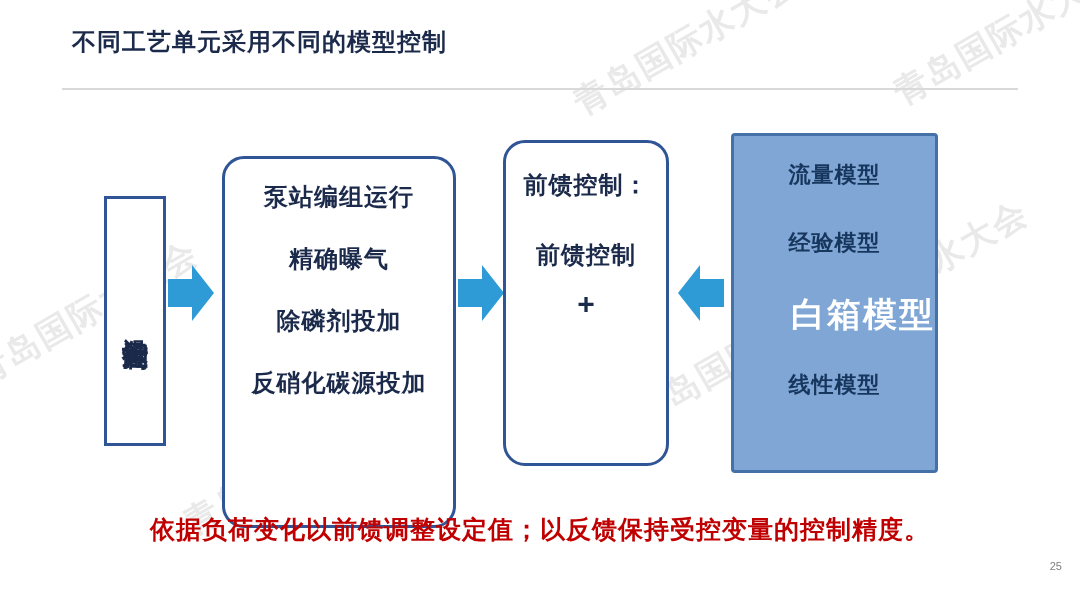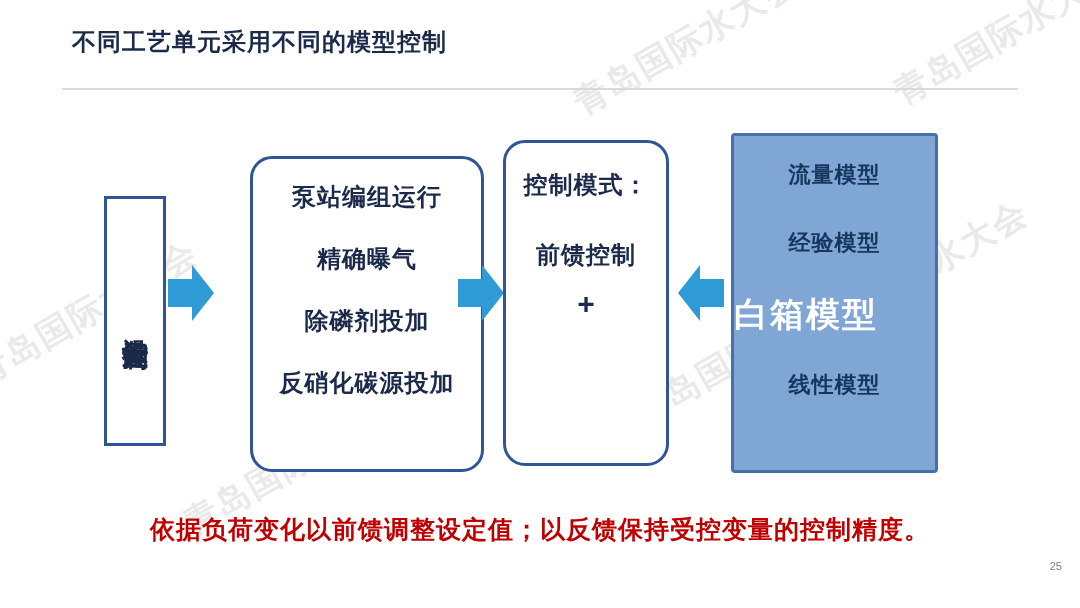--- a/index.html
+++ b/index.html
@@ -91,23 +91,22 @@
     position: absolute;
     box-sizing: border-box;
     border: 3px solid #2f5597;
     border-radius: 22px;
     background: #ffffff;
   }
   .rbox-2 {
     left: 222px;
     top: 156px;
     width: 234px;
-    height: 316px;
+    height: 372px;
     padding: 22px 0 0 0;
-    margin-left: 28px;
   }
   .rbox-2 .line {
     font-size: 24px;
     font-weight: bold;
     color: #1b2a4a;
     text-align: center;
     margin-bottom: 30px;
     letter-spacing: 1px;
   }
   .rbox-3 {
@@ -149,21 +148,21 @@
     font-size: 22px;
     font-weight: bold;
     color: #17365d;
     text-align: center;
     letter-spacing: 1px;
   }
   .rbox-4 .highlight {
     font-size: 34px;
     font-weight: bold;
     color: #ffffff;
-    text-align: left;
+    text-align: right;
     letter-spacing: 2px;
   }
   .rbox-4 .g1 { margin-bottom: 38px; }
   .rbox-4 .g2 { margin-bottom: 34px; }
   .rbox-4 .g3 { margin-bottom: 32px; }
   .rbox-4 .g4 { margin-bottom: 34px; }
 
   
   .footer {
     position: absolute;
@@ -216,21 +215,21 @@
     <div class="line">反硝化碳源投加</div>
   </div>
 
   <div class="arrow" style="left:458px; top:265px;">
     <svg width="46" height="56" viewBox="0 0 46 56">
       <polygon points="0,14 24,14 24,0 46,28 24,56 24,42 0,42" fill="#2e9bd6"></polygon>
     </svg>
   </div>
 
   <div class="rbox rbox-3">
-    <div class="line sp1">控制模式：</div>
+    <div class="line sp1">前馈控制：</div>
     <div class="line sp2">前馈控制</div>
     <div class="plus sp3">+</div>
   </div>
 
   <div class="arrow" style="left:678px; top:265px;">
     <svg width="46" height="56" viewBox="0 0 46 56">
       <polygon points="46,14 22,14 22,0 0,28 22,56 22,42 46,42" fill="#2e9bd6"></polygon>
     </svg>
   </div>
 

